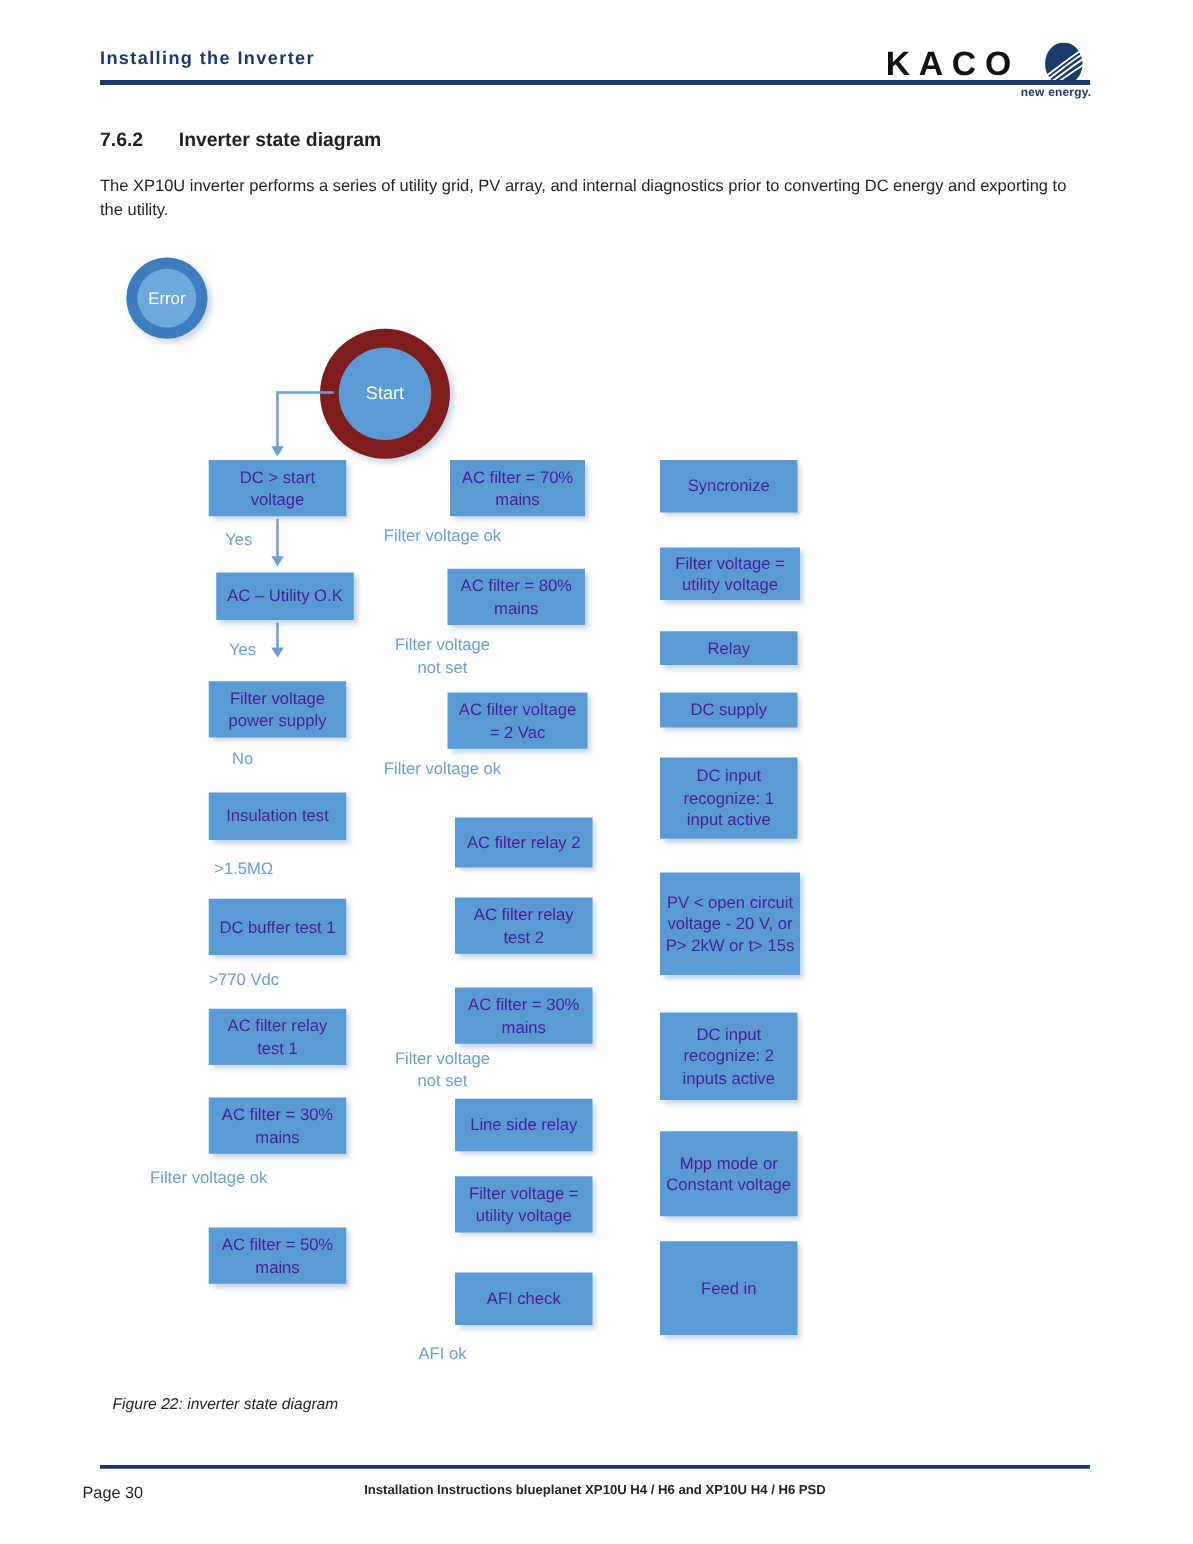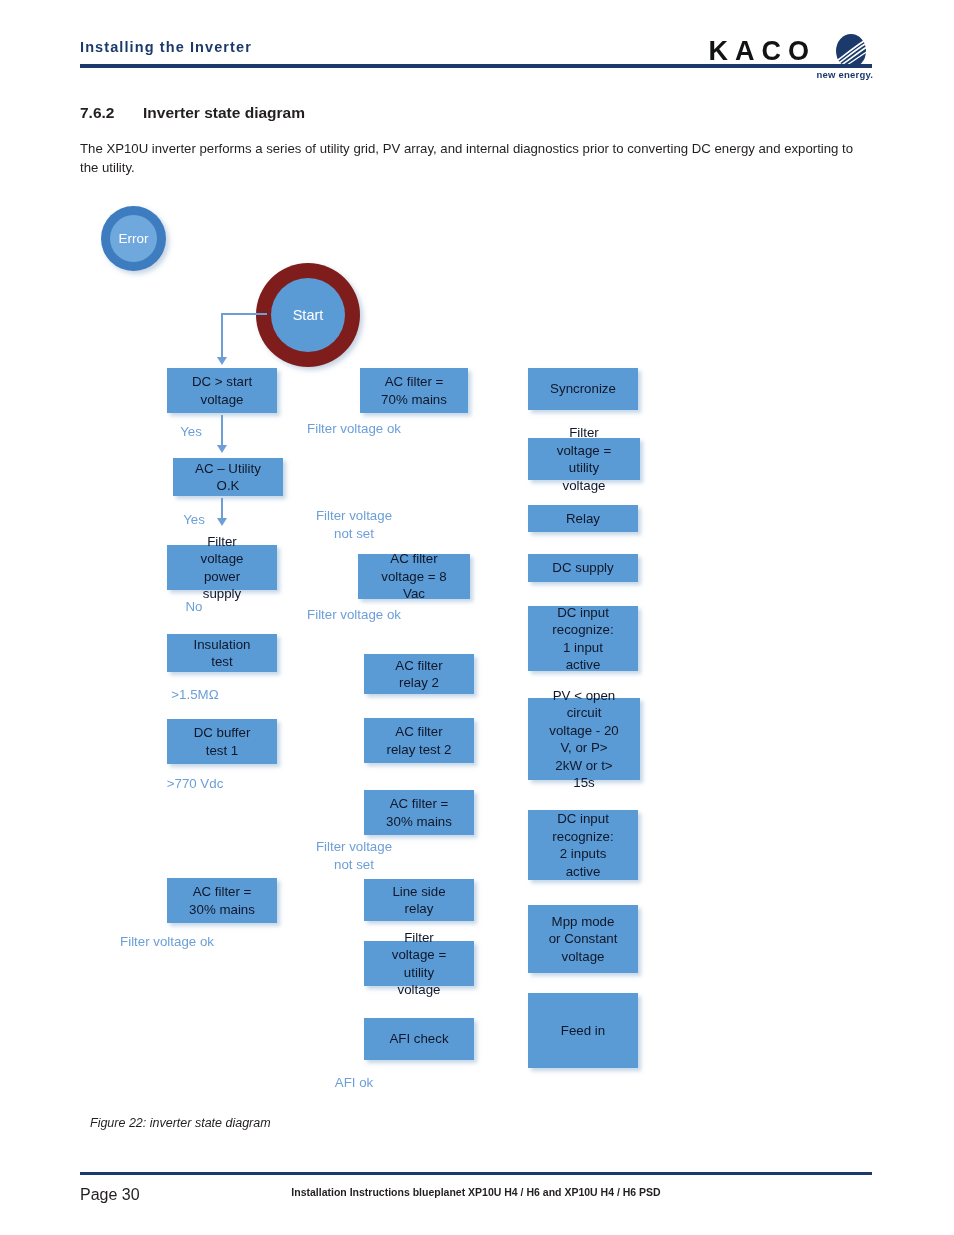--- a/index.html
+++ b/index.html
@@ -106,29 +106,29 @@
     position: absolute;
     left: 0;
     top: 0;
     width: 954px;
     height: 935px;
   }
 
   .node {
     position: absolute;
     background: #5b9bd5;
-    color: #0f172a;
+    color: #4c1d95;
     font-size: 13.3px;
     line-height: 17.5px;
     text-align: center;
     display: flex;
     align-items: center;
     justify-content: center;
     box-sizing: border-box;
-    padding: 2px 20px;
+    padding: 2px 4px;
     box-shadow: 3px 3px 4px rgba(150,180,210,.55);
   }
 
   .edge-label {
     position: absolute;
     color: #6c9fd8;
     font-size: 13.3px;
     line-height: 17.5px;
     text-align: center;
   }
@@ -197,23 +197,23 @@
   .footer-rule {
     position: absolute;
     left: 80px;
     top: 1172px;
     width: 792px;
     height: 3px;
     background: #1b3a6b;
   }
   .footer-left {
     position: absolute;
-    left: 80px;
+    left: 66px;
     top: 1186px;
-    font-size: 16px;
+    font-size: 13px;
     color: #231f20;
   }
   .footer-right {
     position: absolute;
     left: 80px;
     top: 1186px;
     width: 792px;
     text-align: center;
     font-size: 10.5px;
     font-weight: bold;
@@ -268,31 +268,34 @@
 
   <div class="node" style="left:167px; top:545px; width:110px; height:45px;">Filter voltage power supply</div>
   <div class="edge-label" style="left:163px; top:598px; width:62px;">No</div>
 
   <div class="node" style="left:167px; top:634px; width:110px; height:38px;">Insulation test</div>
   <div class="edge-label" style="left:147px; top:686px; width:96px;">&gt;1.5MΩ</div>
 
   <div class="node" style="left:167px; top:719px; width:110px; height:45px;">DC buffer test 1</div>
   <div class="edge-label" style="left:147px; top:775px; width:96px;">&gt;770 Vdc</div>
 
+  <div class="node" style="left:167px; top:807px; width:110px; height:45px;">AC filter  relay test 1</div>
 
   <div class="node" style="left:167px; top:878px; width:110px; height:45px;">AC filter = 30% mains</div>
   <div class="edge-label" style="left:118px; top:933px; width:98px;">Filter voltage ok</div>
 
+  <div class="node" style="left:167px; top:982px; width:110px; height:45px;">AC filter = 50% mains</div>
 
   <div class="node" style="left:360px; top:368px; width:108px; height:45px;">AC filter = 70% mains</div>
   <div class="edge-label" style="left:305px; top:420px; width:98px;">Filter voltage ok</div>
 
+  <div class="node" style="left:358px; top:455px; width:110px; height:45px;">AC filter = 80% mains</div>
   <div class="edge-label" style="left:305px; top:507px; width:98px;">Filter voltage not set</div>
 
-  <div class="node" style="left:358px; top:554px; width:112px; height:45px;">AC filter voltage = 8 Vac</div>
+  <div class="node" style="left:358px; top:554px; width:112px; height:45px;">AC filter voltage = 2 Vac</div>
   <div class="edge-label" style="left:305px; top:606px; width:98px;">Filter voltage ok</div>
 
   <div class="node" style="left:364px; top:654px; width:110px; height:40px;">AC filter relay 2</div>
 
   <div class="node" style="left:364px; top:718px; width:110px; height:45px;">AC filter  relay test 2</div>
 
   <div class="node" style="left:364px; top:790px; width:110px; height:45px;">AC filter = 30% mains</div>
   <div class="edge-label" style="left:305px; top:838px; width:98px;">Filter voltage not set</div>
 
   <div class="node" style="left:364px; top:879px; width:110px; height:42px;">Line side relay</div>

